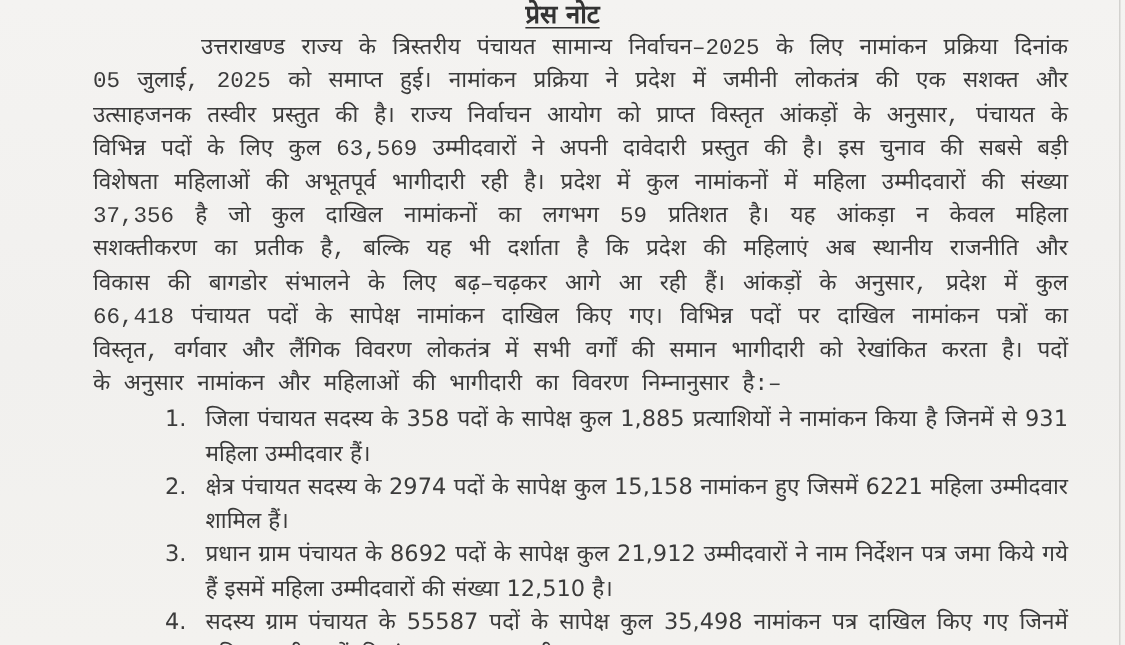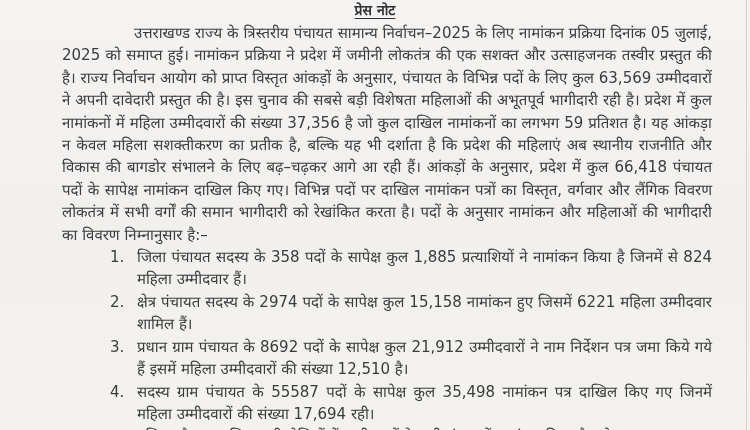--- a/index.html
+++ b/index.html
@@ -29,30 +29,31 @@
     top: 0;
     bottom: 0;
     right: 3px;
     width: 1px;
     background: #d3d2cf;
   }
   .title {
     margin: 0 0 2px 0;
     padding-top: 0;
     text-align: center;
-    font-size: 14px;
+    font-size: 17px;
     font-weight: 700;
     line-height: 20px;
     text-decoration: underline;
     text-underline-offset: 3px;
     color: #333333;
   }
   .para {
     margin: 0 38px 0 62px;
     text-align: justify;
+    font-family: Liberation Mono, monospace;
   }
   .para.first-indent {
     text-indent: 72px;
   }
   .list {
     margin: 0;
     padding: 0;
   }
   .list-item {
     display: flex;
@@ -76,21 +77,21 @@
 <div class="page">
   <div class="scan-edge"></div>
 
   <h1 class="title">प्रेस नोट</h1>
 
   <p class="para first-indent">उत्तराखण्ड राज्य के त्रिस्तरीय पंचायत सामान्य निर्वाचन–2025 के लिए नामांकन प्रक्रिया दिनांक 05 जुलाई, 2025 को समाप्त हुई। नामांकन प्रक्रिया ने प्रदेश में जमीनी लोकतंत्र की एक सशक्त और उत्साहजनक तस्वीर प्रस्तुत की है। राज्य निर्वाचन आयोग को प्राप्त विस्तृत आंकड़ों के अनुसार, पंचायत के विभिन्न पदों के लिए कुल 63,569 उम्मीदवारों ने अपनी दावेदारी प्रस्तुत की है। इस चुनाव की सबसे बड़ी विशेषता महिलाओं की अभूतपूर्व भागीदारी रही है। प्रदेश में कुल नामांकनों में महिला उम्मीदवारों की संख्या 37,356 है जो कुल दाखिल नामांकनों का लगभग 59 प्रतिशत है। यह आंकड़ा न केवल महिला सशक्तीकरण का प्रतीक है, बल्कि यह भी दर्शाता है कि प्रदेश की महिलाएं अब स्थानीय राजनीति और विकास की बागडोर संभालने के लिए बढ़–चढ़कर आगे आ रही हैं। आंकड़ों के अनुसार, प्रदेश में कुल 66,418 पंचायत पदों के सापेक्ष नामांकन दाखिल किए गए। विभिन्न पदों पर दाखिल नामांकन पत्रों का विस्तृत, वर्गवार और लैंगिक विवरण लोकतंत्र में सभी वर्गों की समान भागीदारी को रेखांकित करता है। पदों के अनुसार नामांकन और महिलाओं की भागीदारी का विवरण निम्नानुसार है:–</p>
 
   <div class="list" id="nomination-list">
       <div class="list-item">
         <span class="list-num">1.</span>
-        <span class="list-text">जिला पंचायत सदस्य के 358 पदों के सापेक्ष कुल 1,885 प्रत्याशियों ने नामांकन किया है जिनमें से 824 महिला उम्मीदवार हैं।</span>
+        <span class="list-text">जिला पंचायत सदस्य के 358 पदों के सापेक्ष कुल 1,885 प्रत्याशियों ने नामांकन किया है जिनमें से 931 महिला उम्मीदवार हैं।</span>
       </div>
       <div class="list-item">
         <span class="list-num">2.</span>
         <span class="list-text">क्षेत्र पंचायत सदस्य के 2974 पदों के सापेक्ष कुल 15,158 नामांकन हुए जिसमें 6221 महिला उम्मीदवार शामिल हैं।</span>
       </div>
       <div class="list-item">
         <span class="list-num">3.</span>
         <span class="list-text">प्रधान ग्राम पंचायत के 8692 पदों के सापेक्ष कुल 21,912 उम्मीदवारों ने नाम निर्देशन पत्र जमा किये गये हैं इसमें महिला उम्मीदवारों की संख्या 12,510 है।</span>
       </div>
       <div class="list-item">

